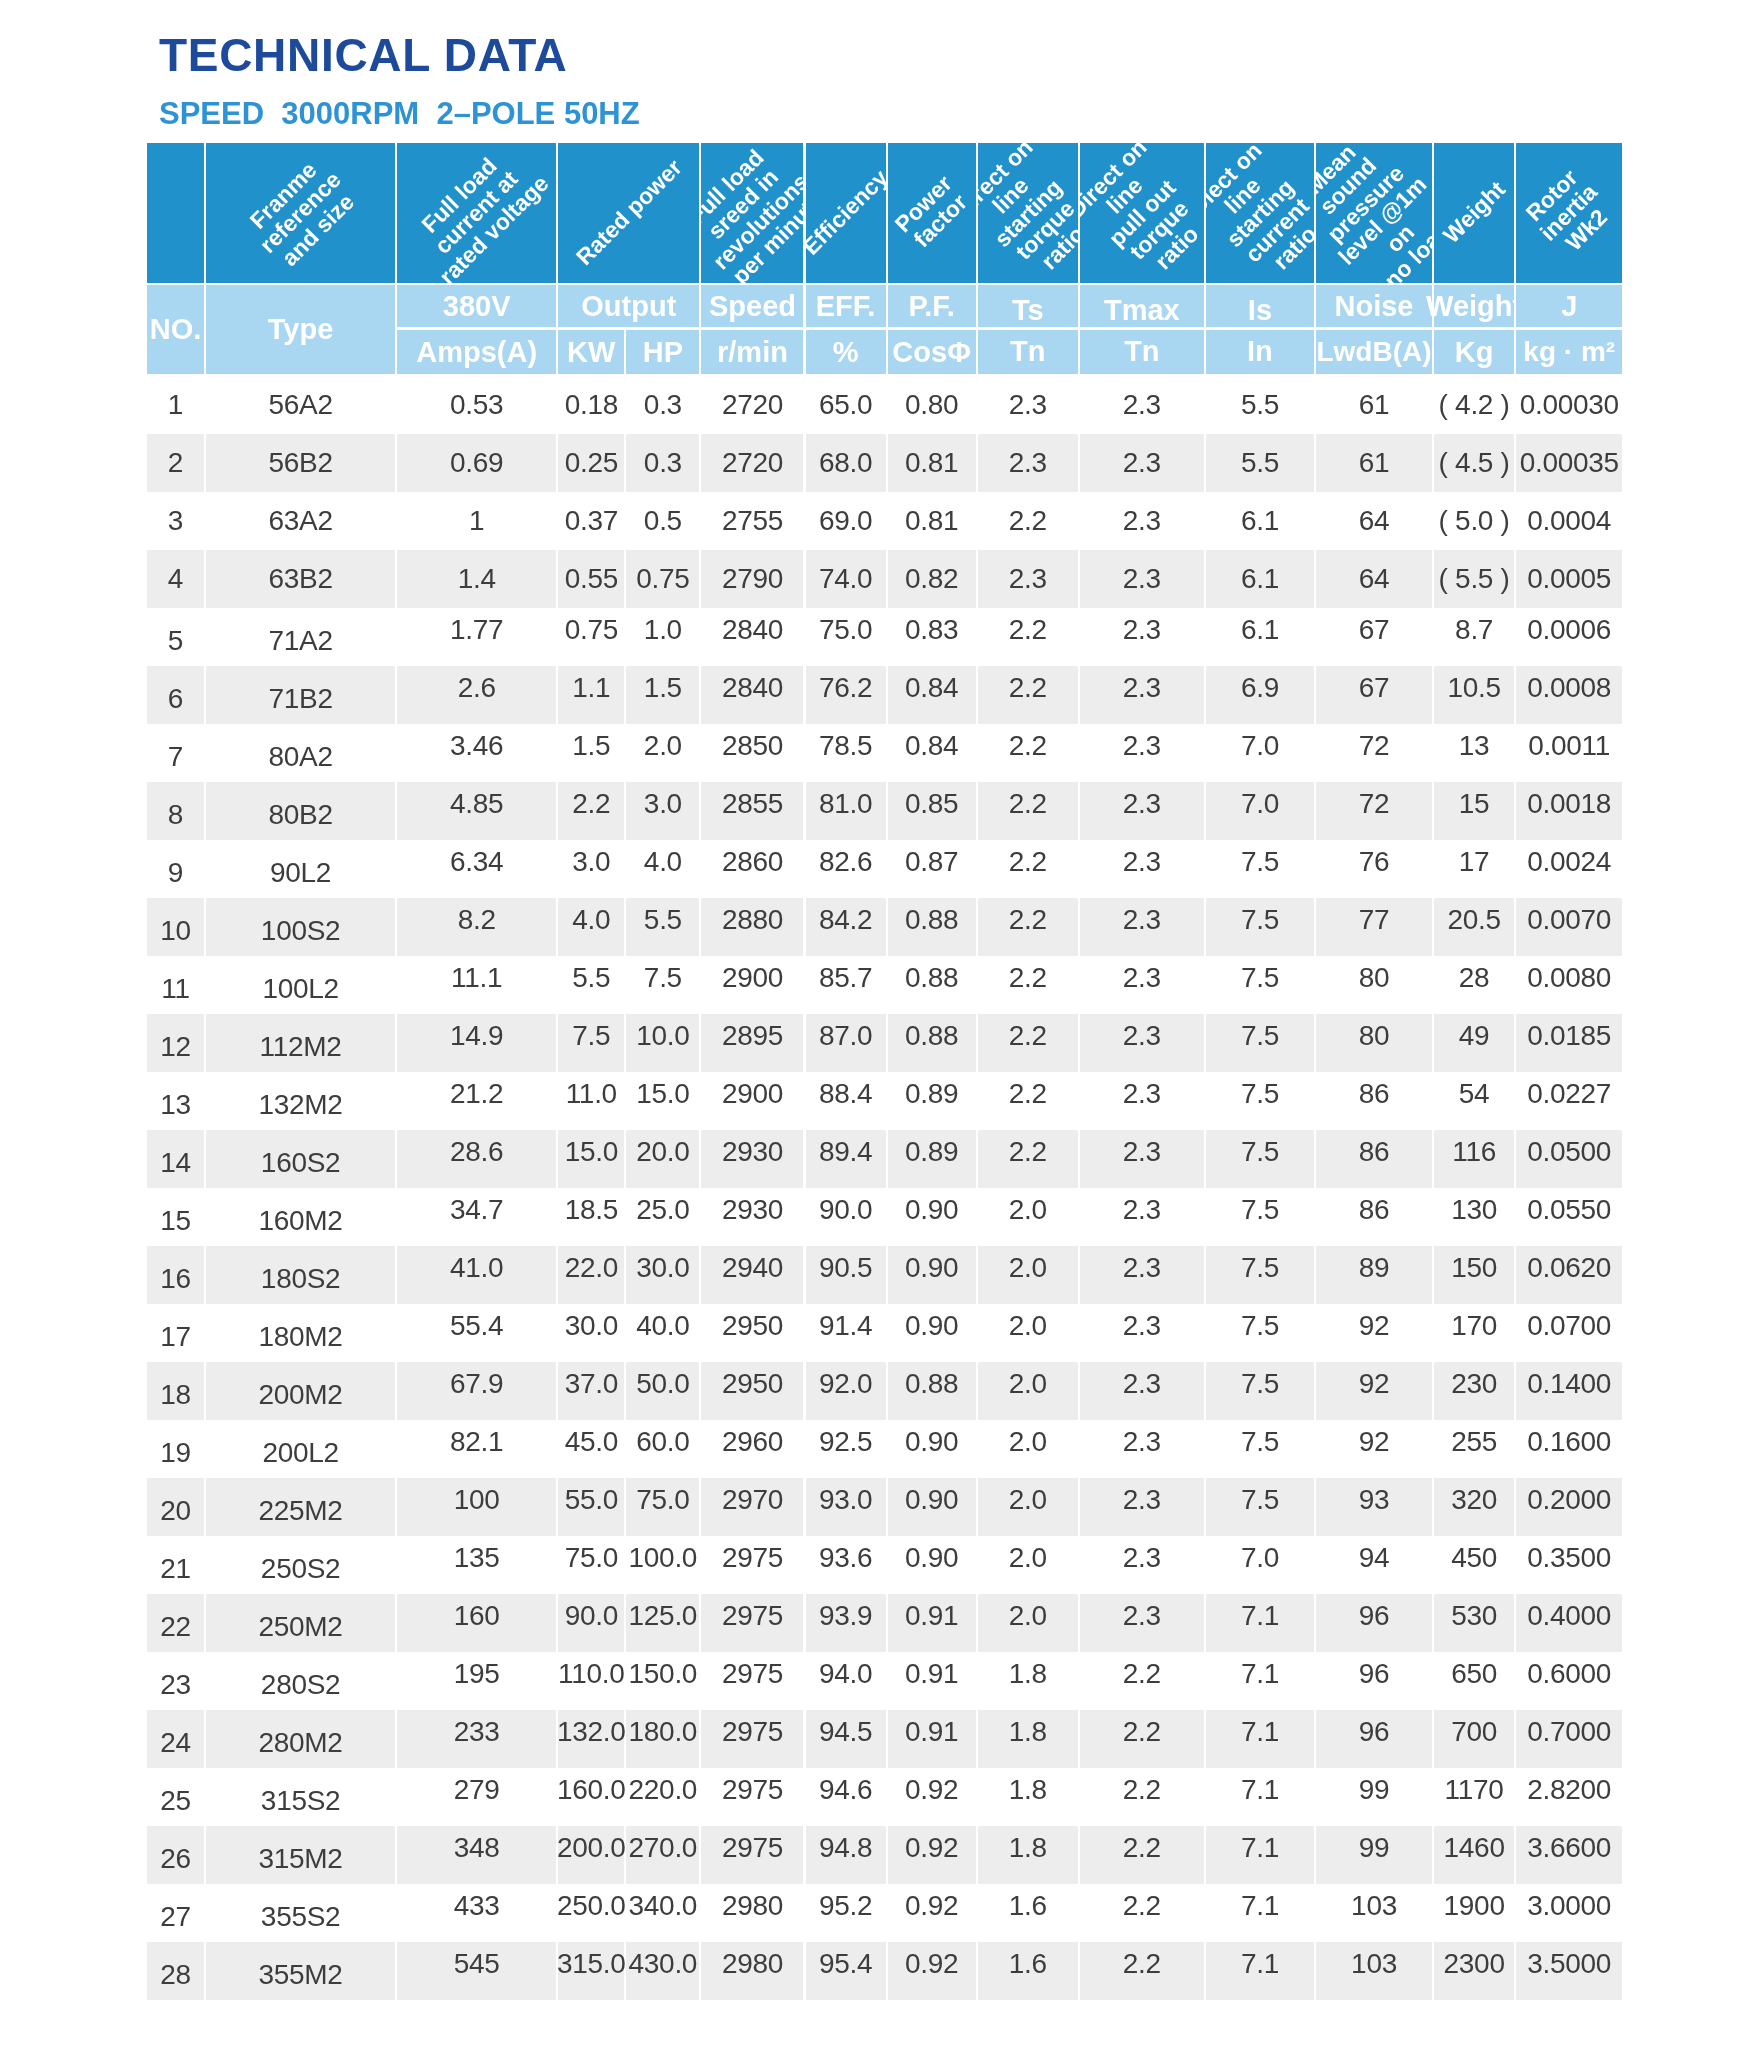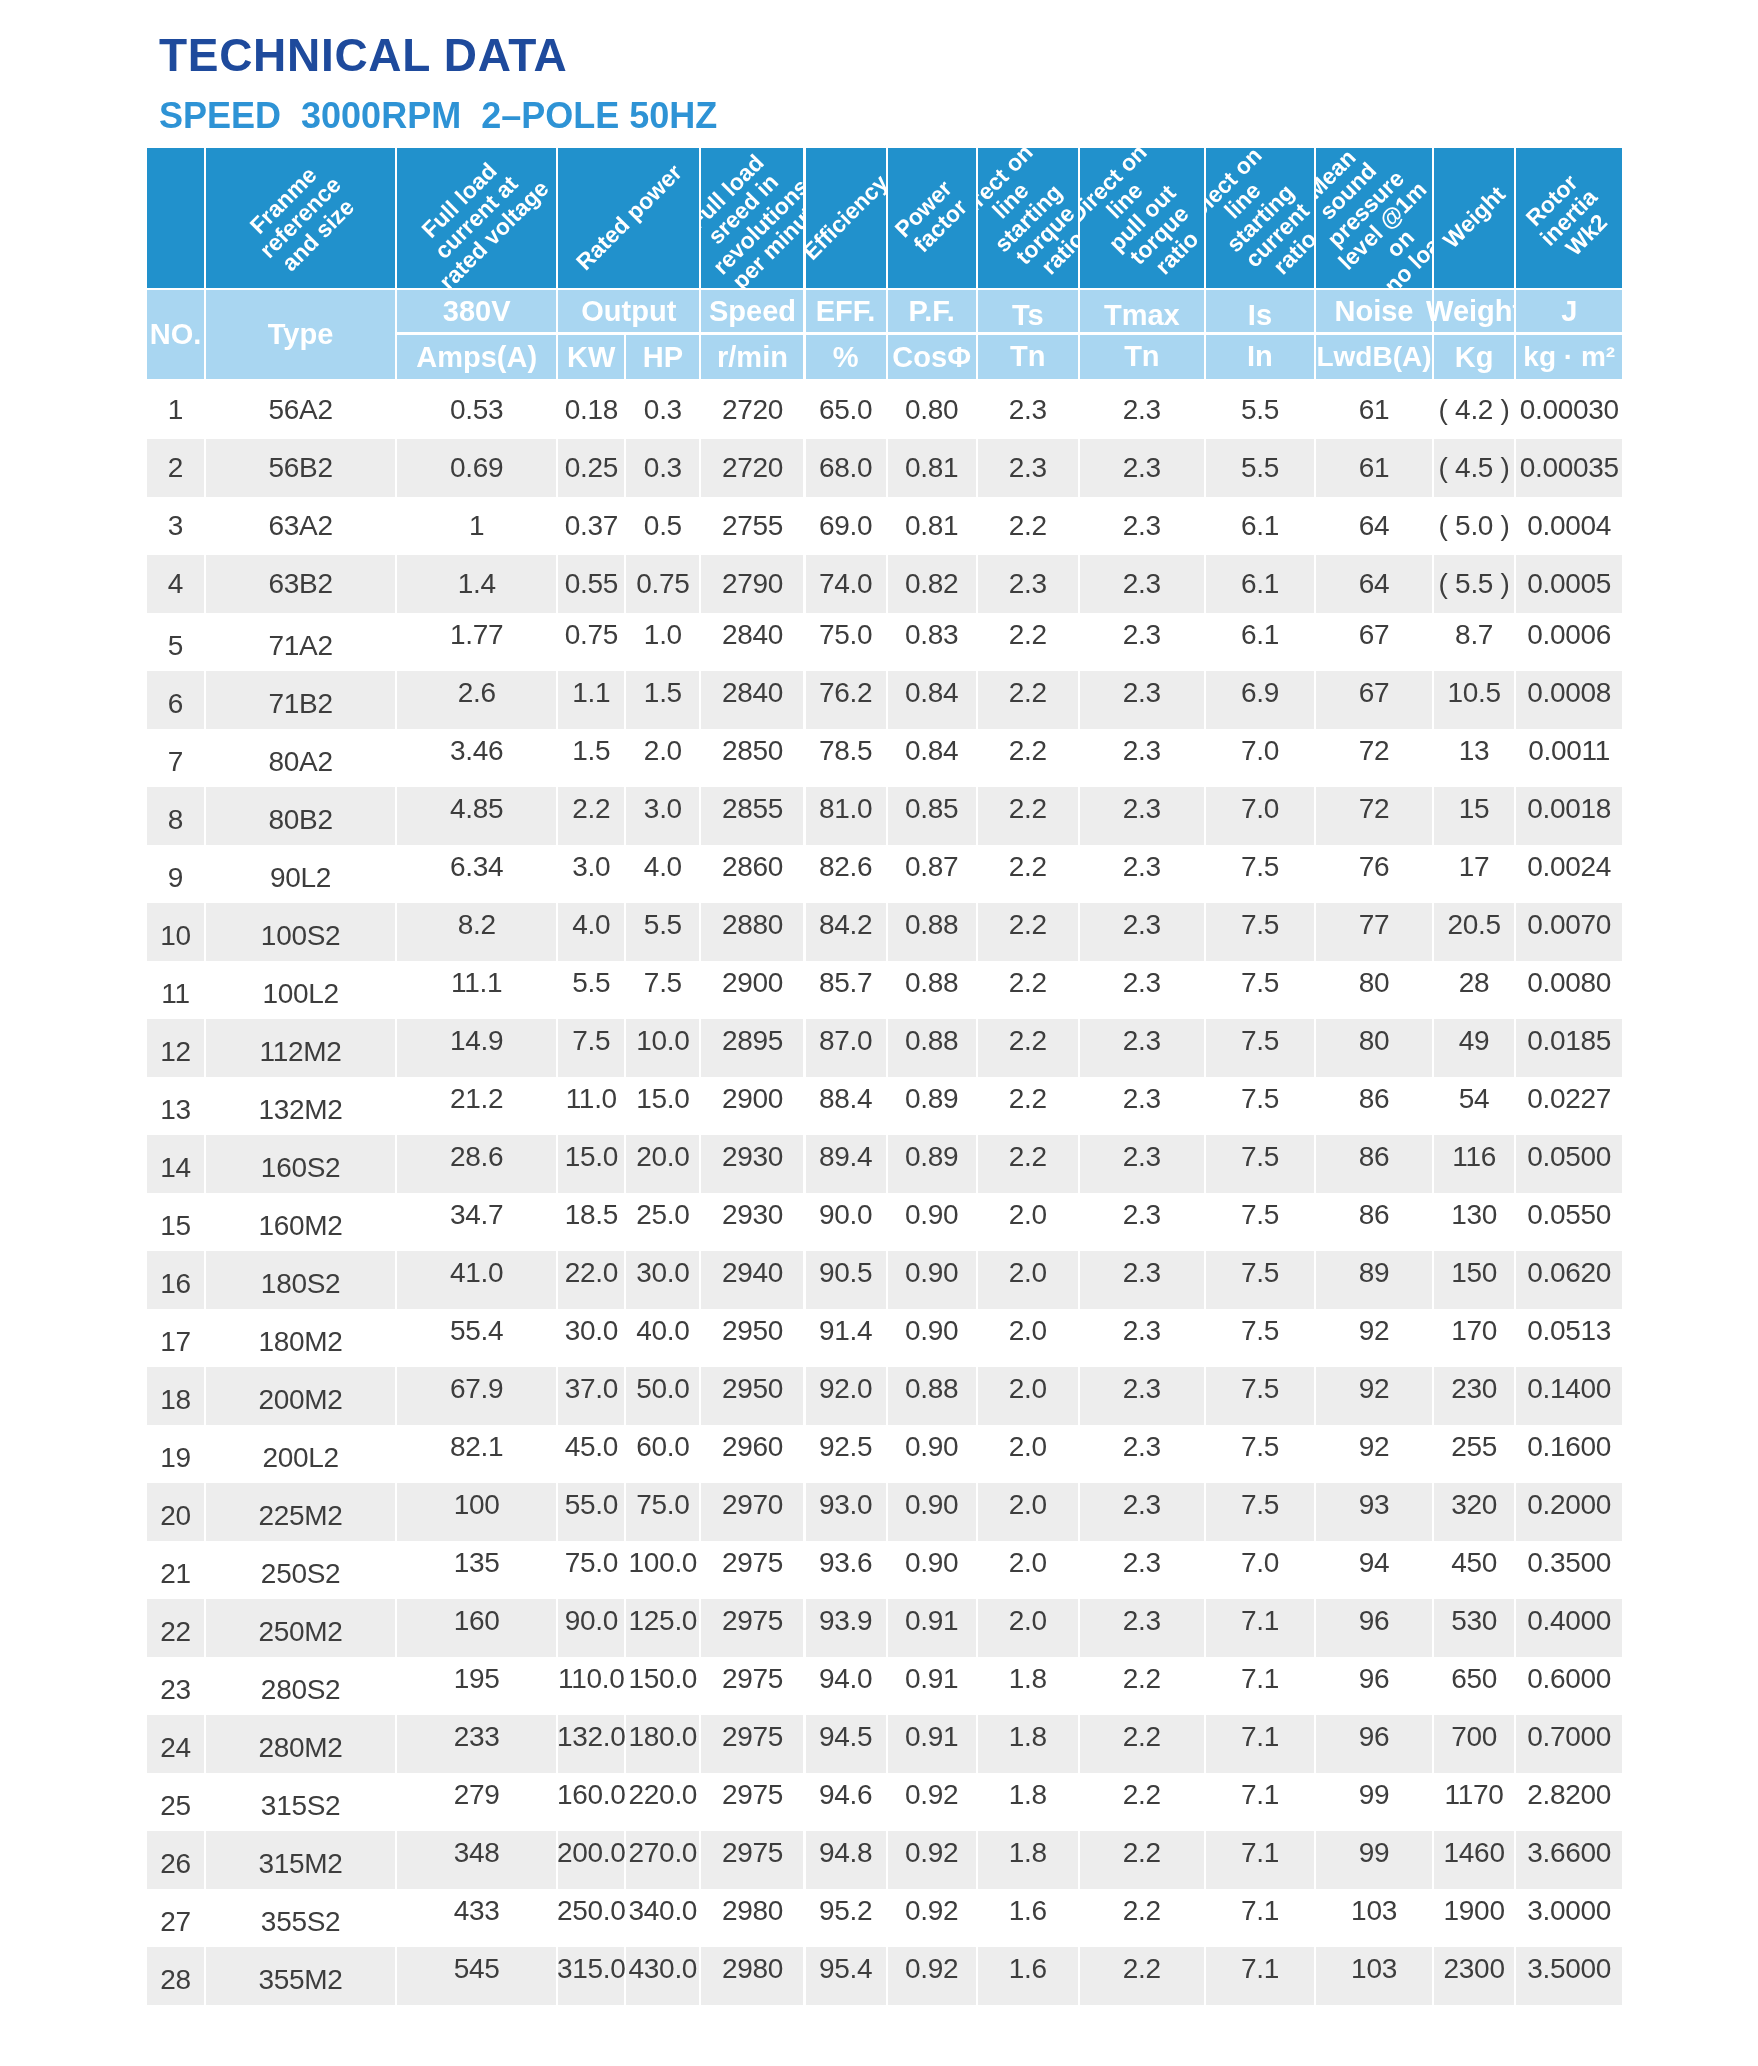--- a/index.html
+++ b/index.html
@@ -9,21 +9,21 @@
     --subtitle-blue:#2e93d5;
     --row-alt:#ededed;
     --text:#3d3d3d;
     --gtc: 57px 189px 159px 66px 73px 102px 80px 88px 100px 124px 108px 116px 80px 106px;
   }
   *{box-sizing:border-box;margin:0;padding:0;}
   html,body{width:1758px;height:2066px;background:#fff;overflow:hidden;
     font-family:"Liberation Sans", sans-serif;}
   .title{margin:32px 4px 0 159px;font-size:46px;font-weight:bold;line-height:1;
     color:var(--title-blue);letter-spacing:0.7px;}
-  .subtitle{margin:19.6px 0 0 159px;font-size:36px;font-weight:bold;line-height:1;
+  .subtitle{margin:19.6px 0 0 159px;font-size:31px;font-weight:bold;line-height:1;
     color:var(--subtitle-blue);white-space:pre;}
   .table{margin:14px 0 0 147px;width:1474px;}
   .grid{display:grid;grid-template-columns:var(--gtc);column-gap:2.1px;}
 
   
   .diag-row{grid-template-rows:140px;}
   .diag-cell{background:var(--header-blue);display:flex;align-items:center;
     justify-content:center;overflow:hidden;}
   .diag-cell span{transform:rotate(-45deg);color:#fff;font-weight:bold;
     font-size:23px;line-height:1.06;text-align:center;white-space:pre-line;}
@@ -885,21 +885,21 @@
         <div class="cell val">
           <span>7.5</span>
         </div>
         <div class="cell val">
           <span>92</span>
         </div>
         <div class="cell val">
           <span>170</span>
         </div>
         <div class="cell val">
-          <span>0.0513</span>
+          <span>0.0700</span>
         </div>
       </div>
       <div class="row even up">
         <div class="cell id">
           <span>18</span>
         </div>
         <div class="cell id">
           <span>200M2</span>
         </div>
         <div class="cell val">

